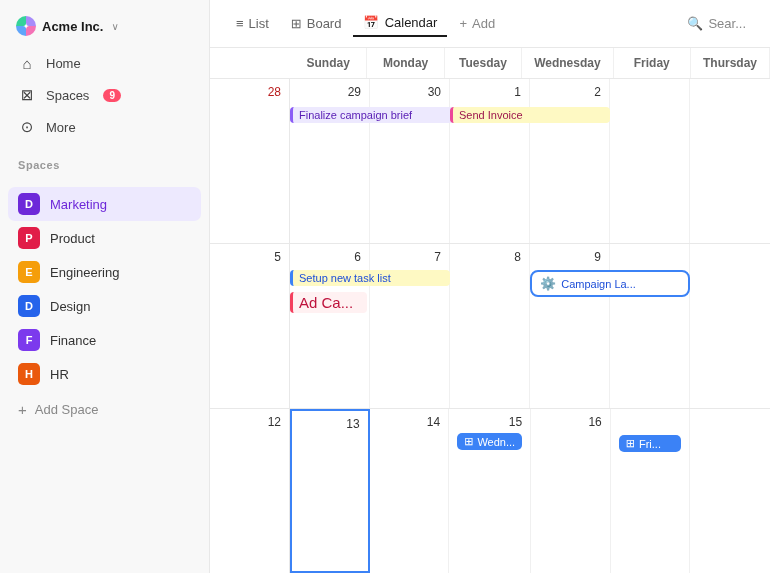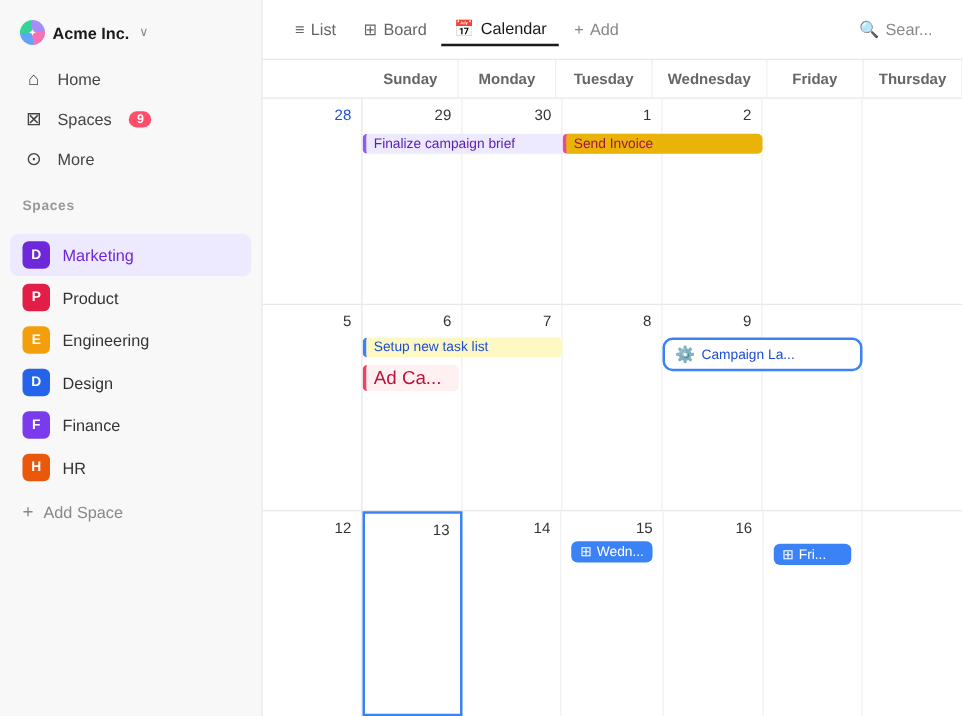--- a/index.html
+++ b/index.html
@@ -44,21 +44,21 @@
     .tab-icon { font-size: 13px; }
     .tab-add { color: #888; }
     .topbar-search { display: flex; align-items: center; gap: 5px; color: #888; font-size: 13px; cursor: pointer; padding: 5px 8px; }
 
     
     .calendar { flex: 1; display: flex; flex-direction: column; overflow: hidden; }
     .cal-header-cell { padding: 8px 12px; font-size: 12px; font-weight: 600; color: #666; text-align: center; border-right: 1px solid #f0f0f0; }
     .cal-header-cell:first-child { border-right: 1px solid #e8e8e8; }
     .cal-day { border-right: 1px solid #f0f0f0; padding: 6px 8px; position: relative; min-height: 80px; }
     .cal-day:first-child { border-right: 1px solid #e8e8e8; }
-    .day-num { font-size: 12px; color: #1d4ed8; text-align: right; margin-bottom: 4px; }
+    .day-num { font-size: 12px; color: #b91c1c; text-align: right; margin-bottom: 4px; }
     .day-num.current-month { color: #333; }
     .cal-grid { display: flex; flex-direction: column; flex: 1; overflow: hidden; }
     .cal-week-row { display: grid; grid-template-columns: 80px repeat(6, 1fr); flex: 1; border-bottom: 1px solid #e8e8e8; position: relative; min-height: 90px; }
     .cal-week-row:last-child { border-bottom: none; }
   </style>
 </head>
 <body>
 
 <div class="app-container">
 
@@ -171,21 +171,21 @@
             <div style="position:absolute; left:0; top:28px; width:calc(300% + 3px); background:#ede9fe; border-left:3px solid #8b5cf6; border-radius:4px; padding:2px 6px; font-size:11px; color:#5b21b6; z-index:10; white-space:nowrap; overflow:hidden; text-overflow:ellipsis;">
               Finalize campaign brief
             </div>
           </div>
           <div class="cal-day">
             <div class="day-num current-month">30</div>
           </div>
           <div class="cal-day">
             <div class="day-num current-month">1</div>
 
-            <div style="position:absolute; left:0; top:28px; width:calc(200% + 2px); background:#eab308; border-left:3px solid #ec4899; border-radius:4px; padding:2px 6px; font-size:11px; color:#9d174d; z-index:10; white-space:nowrap; overflow:hidden; text-overflow:ellipsis;">
+            <div style="position:absolute; left:0; top:28px; width:calc(200% + 2px); background:#fef9c3; border-left:3px solid #ec4899; border-radius:4px; padding:2px 6px; font-size:11px; color:#9d174d; z-index:10; white-space:nowrap; overflow:hidden; text-overflow:ellipsis;">
               Send Invoice
             </div>
           </div>
           <div class="cal-day">
             <div class="day-num current-month">2</div>
           </div>
           <div class="cal-day">
           </div>
         </div>
 

